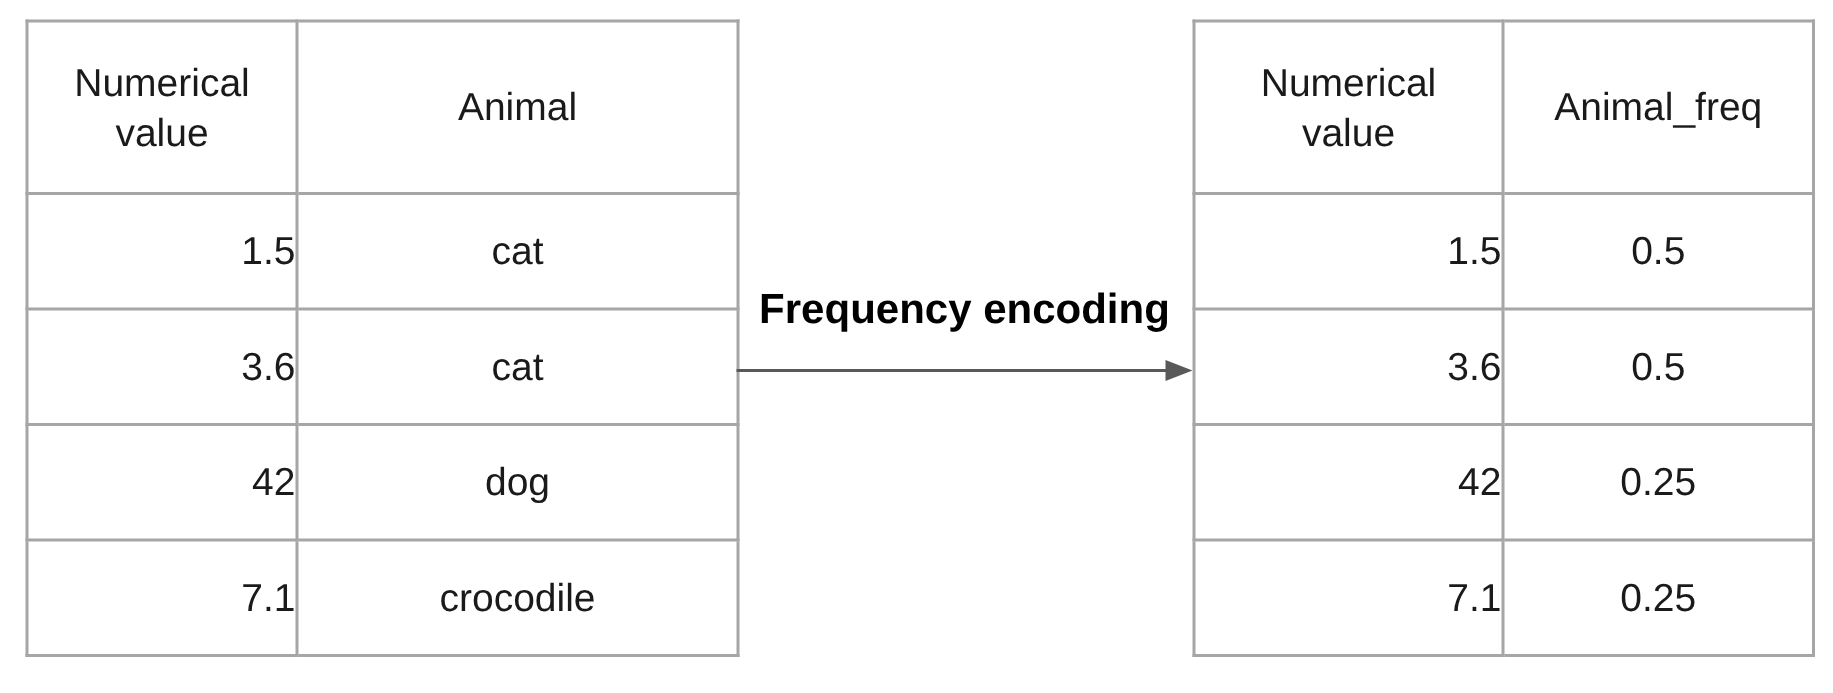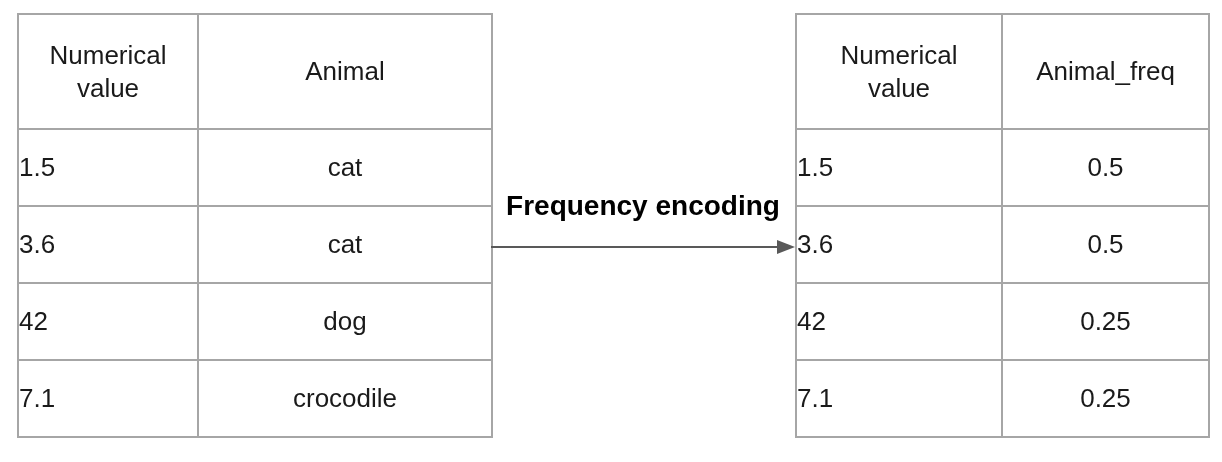--- a/index.html
+++ b/index.html
@@ -35,21 +35,21 @@
     overflow: hidden;
   }
   table.data-table tr.header-row th {
     height: 113px;
     text-align: center;
     padding: 0 10px;
   }
   table.data-table tr.data-row td {
     height: 75px;
   }
-  td.num-cell { text-align: left; }
+  td.num-cell { text-align: right; }
   td.text-cell { text-align: center; padding-left: 18px; }
 
   #left-table  { left: 17px;  top: 13px; width: 474px; }
   #right-table { left: 795px; top: 13px; width: 413px; }
 
   .arrow-group {
     position: absolute;
     left: 491px;
     top: 190px;
     width: 304px;

